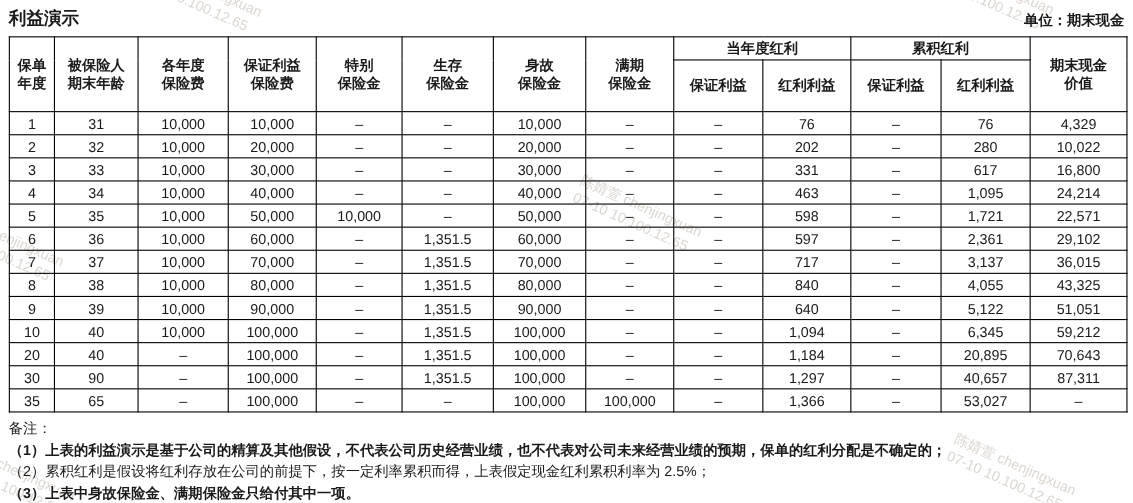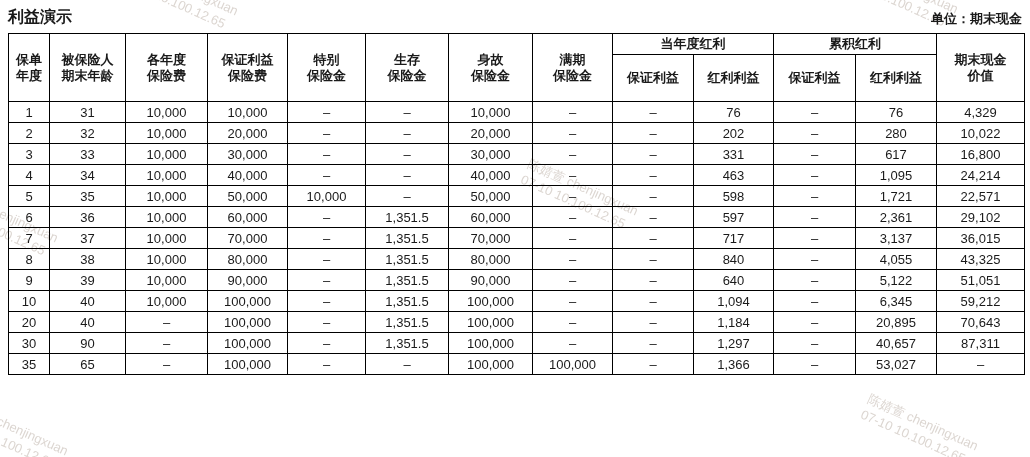--- a/index.html
+++ b/index.html
@@ -332,14 +332,20 @@
           <td>100,000</td>
           <td>–</td>
           <td>1,366</td>
           <td>–</td>
           <td>53,027</td>
           <td>–</td>
         </tr>
       </tbody>
   </table>
 
+  <div class="notes">
+    <p class="note-label">备注：</p>
+    <p class="em">（1）上表的利益演示是基于公司的精算及其他假设，不代表公司历史经营业绩，也不代表对公司未来经营业绩的预期，保单的红利分配是不确定的；</p>
+    <p>（2）累积红利是假设将红利存放在公司的前提下，按一定利率累积而得，上表假定现金红利累积利率为 2.5%；</p>
+    <p class="em">（3）上表中身故保险金、满期保险金只给付其中一项。</p>
+  </div>
 
 </div>
 
 </body></html>

